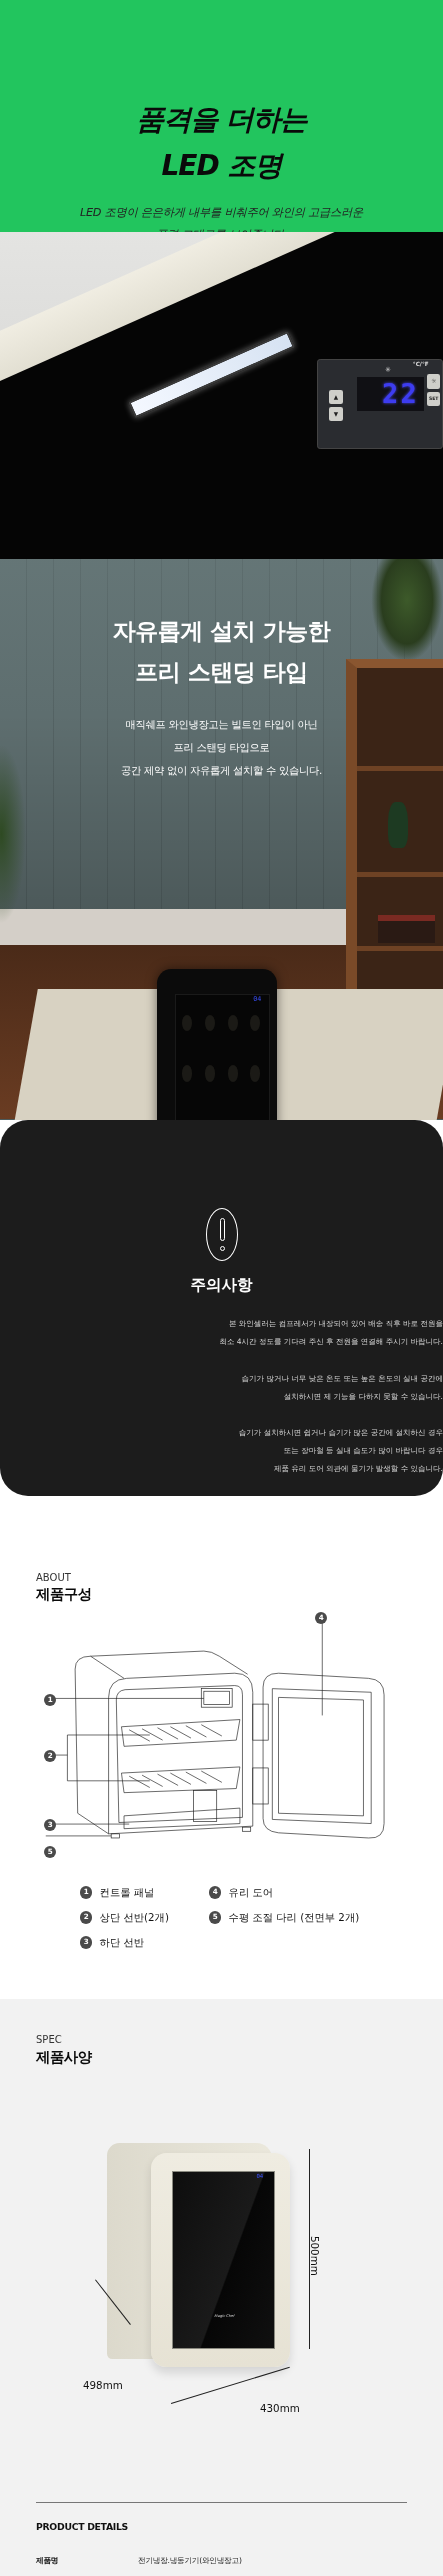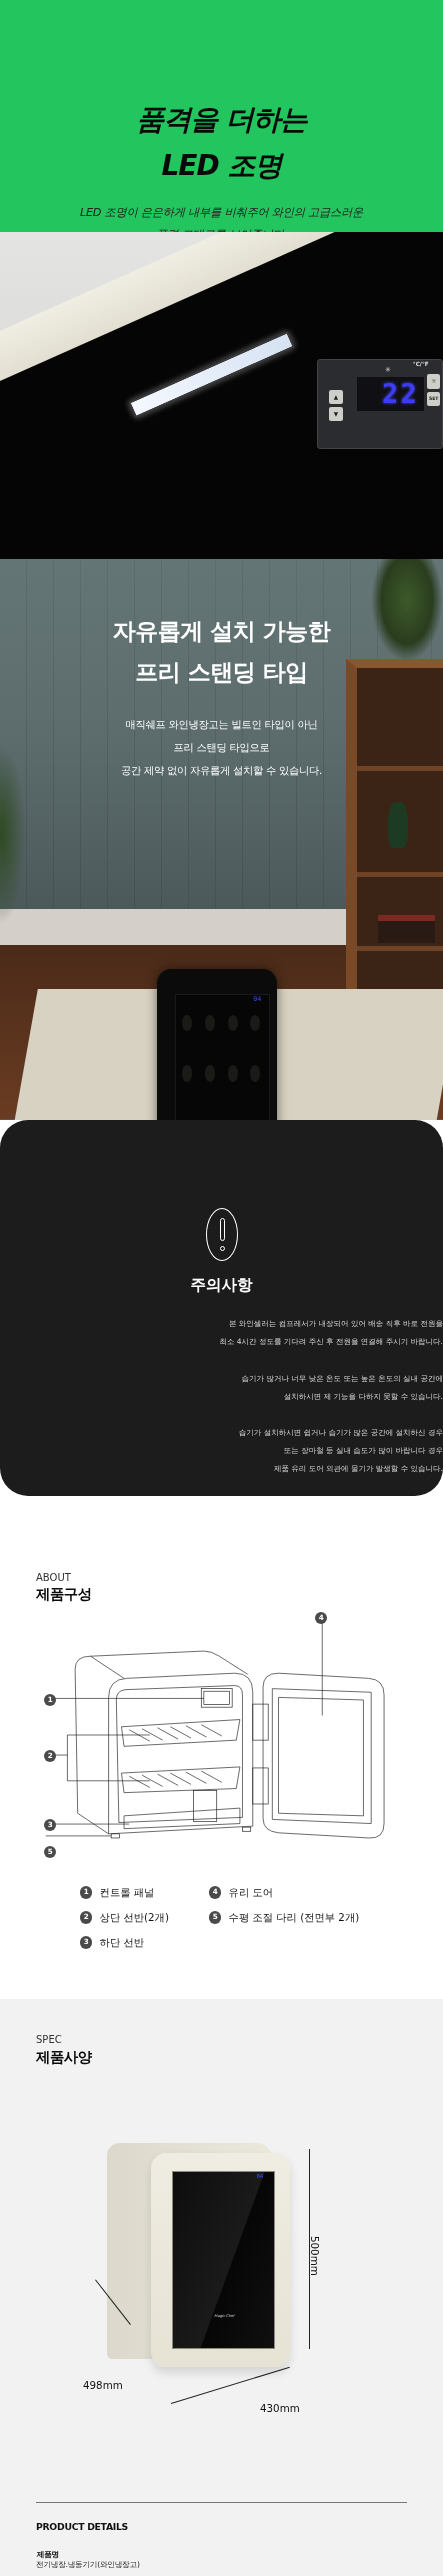--- a/index.html
+++ b/index.html
@@ -62,21 +62,21 @@
   #about .legend { position: absolute; top: 384px; font-size: 10.3px; color: #111; }
   #about .legend .row { height: 25px; display: flex; align-items: center; gap: 7.2px; }
 
   
   #spec { height: 873px; background: #f2f2f2; }
   #spec .product { position: absolute; left: 94px; top: 144px; width: 196px; height: 227px; }
   #spec .dim { position: absolute; font-size: 10.3px; color: #111; }
   #spec .rule { position: absolute; left: 36px; top: 503px; width: 371px; height: 0.5px; background: #777; }
   #spec .pd { position: absolute; left: 36px; top: 522px; font-size: 9.3px; font-weight: bold; letter-spacing: -0.3px; }
   #spec .table { position: absolute; left: 36px; top: 551px; }
-  #spec .trow { display: flex; height: 21px; align-items: center; font-size: 7.7px; flex-direction: column; }
+  #spec .trow { display: flex; height: 21px; align-items: center; font-size: 7.7px; }
   #spec .tk { width: 102px; font-weight: bold; color: #111; letter-spacing: -0.3px; }
   #spec .tv { color: #222; letter-spacing: -0.3px; }
 </style>
 </head>
 <body>
 
 <section class="sec" id="led-head">
   <div class="h1">
     <div>품격을 더하는</div>
     <div>LED 조명</div>

